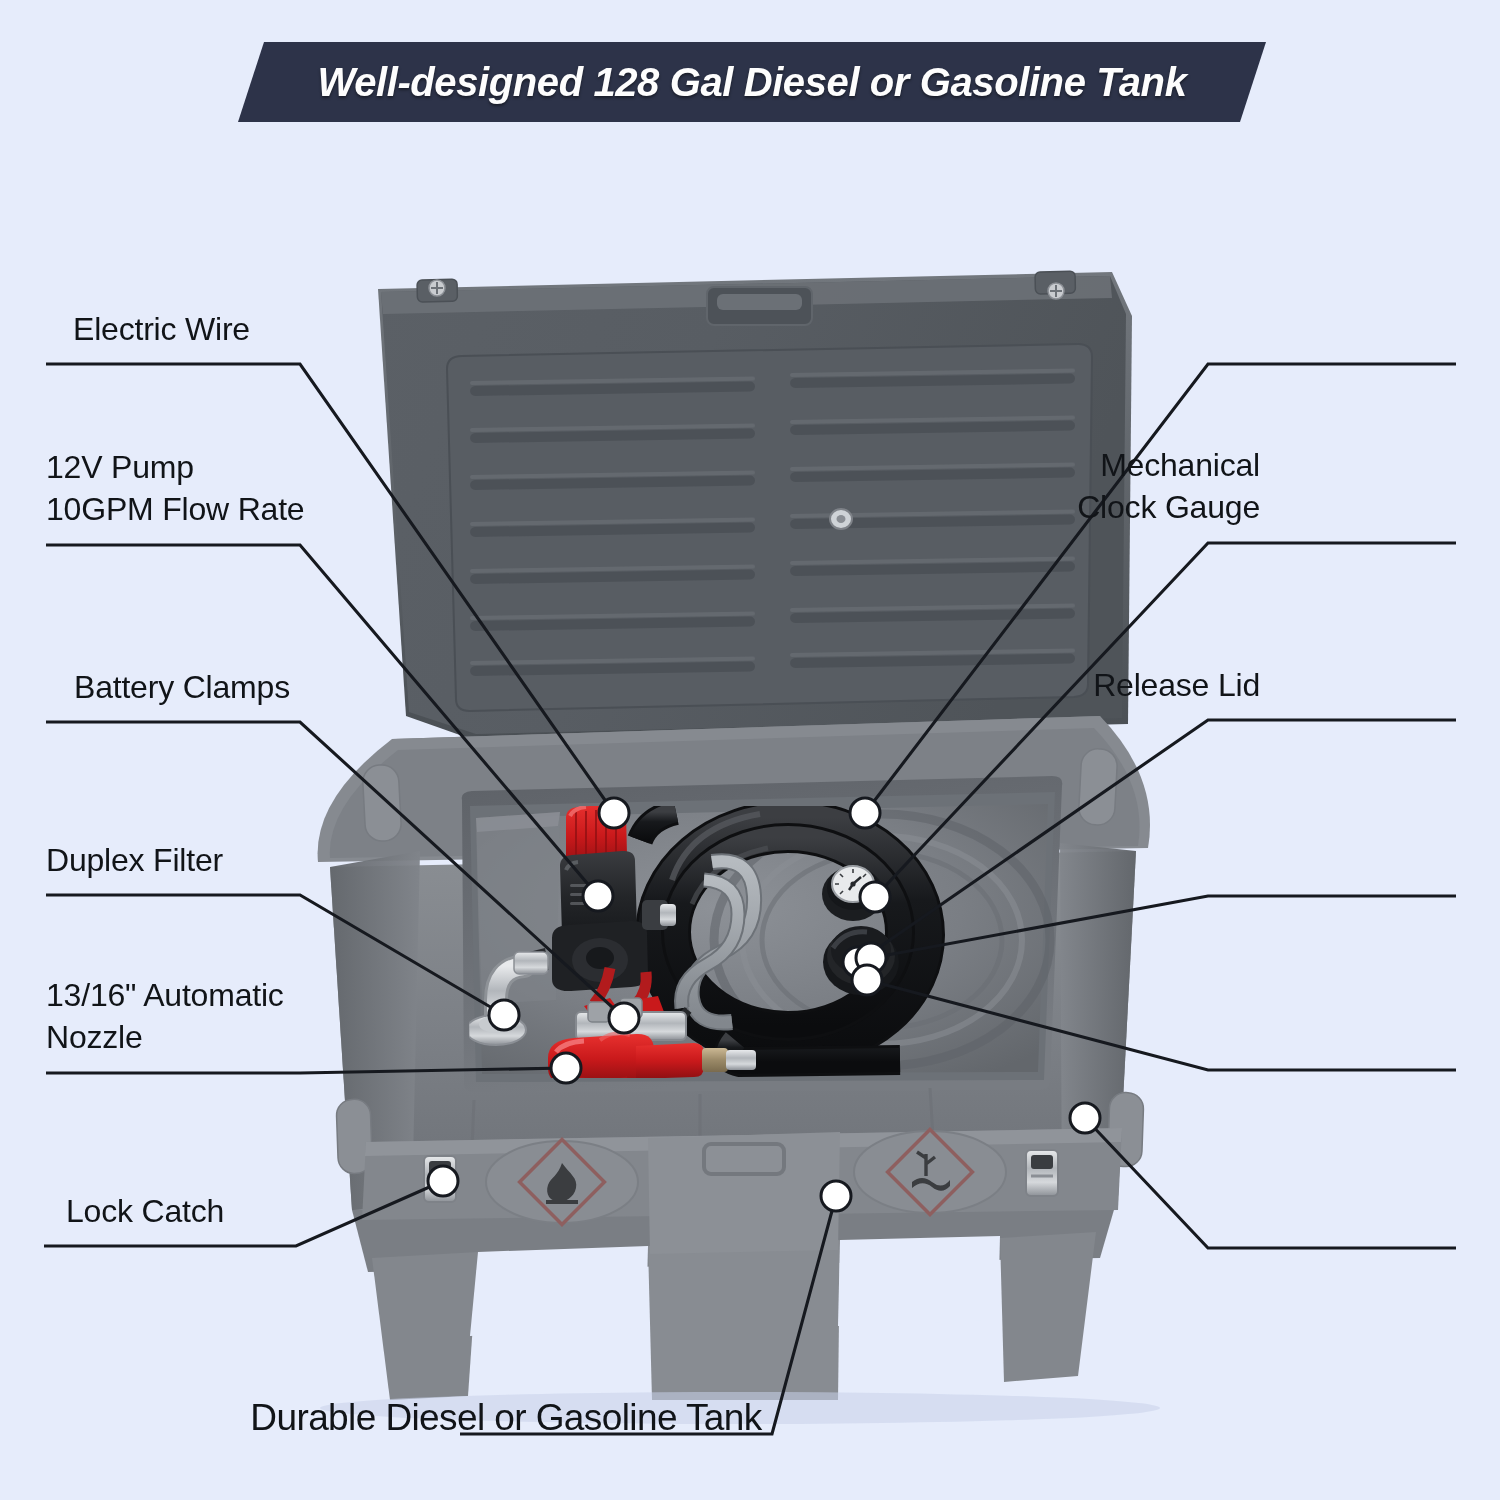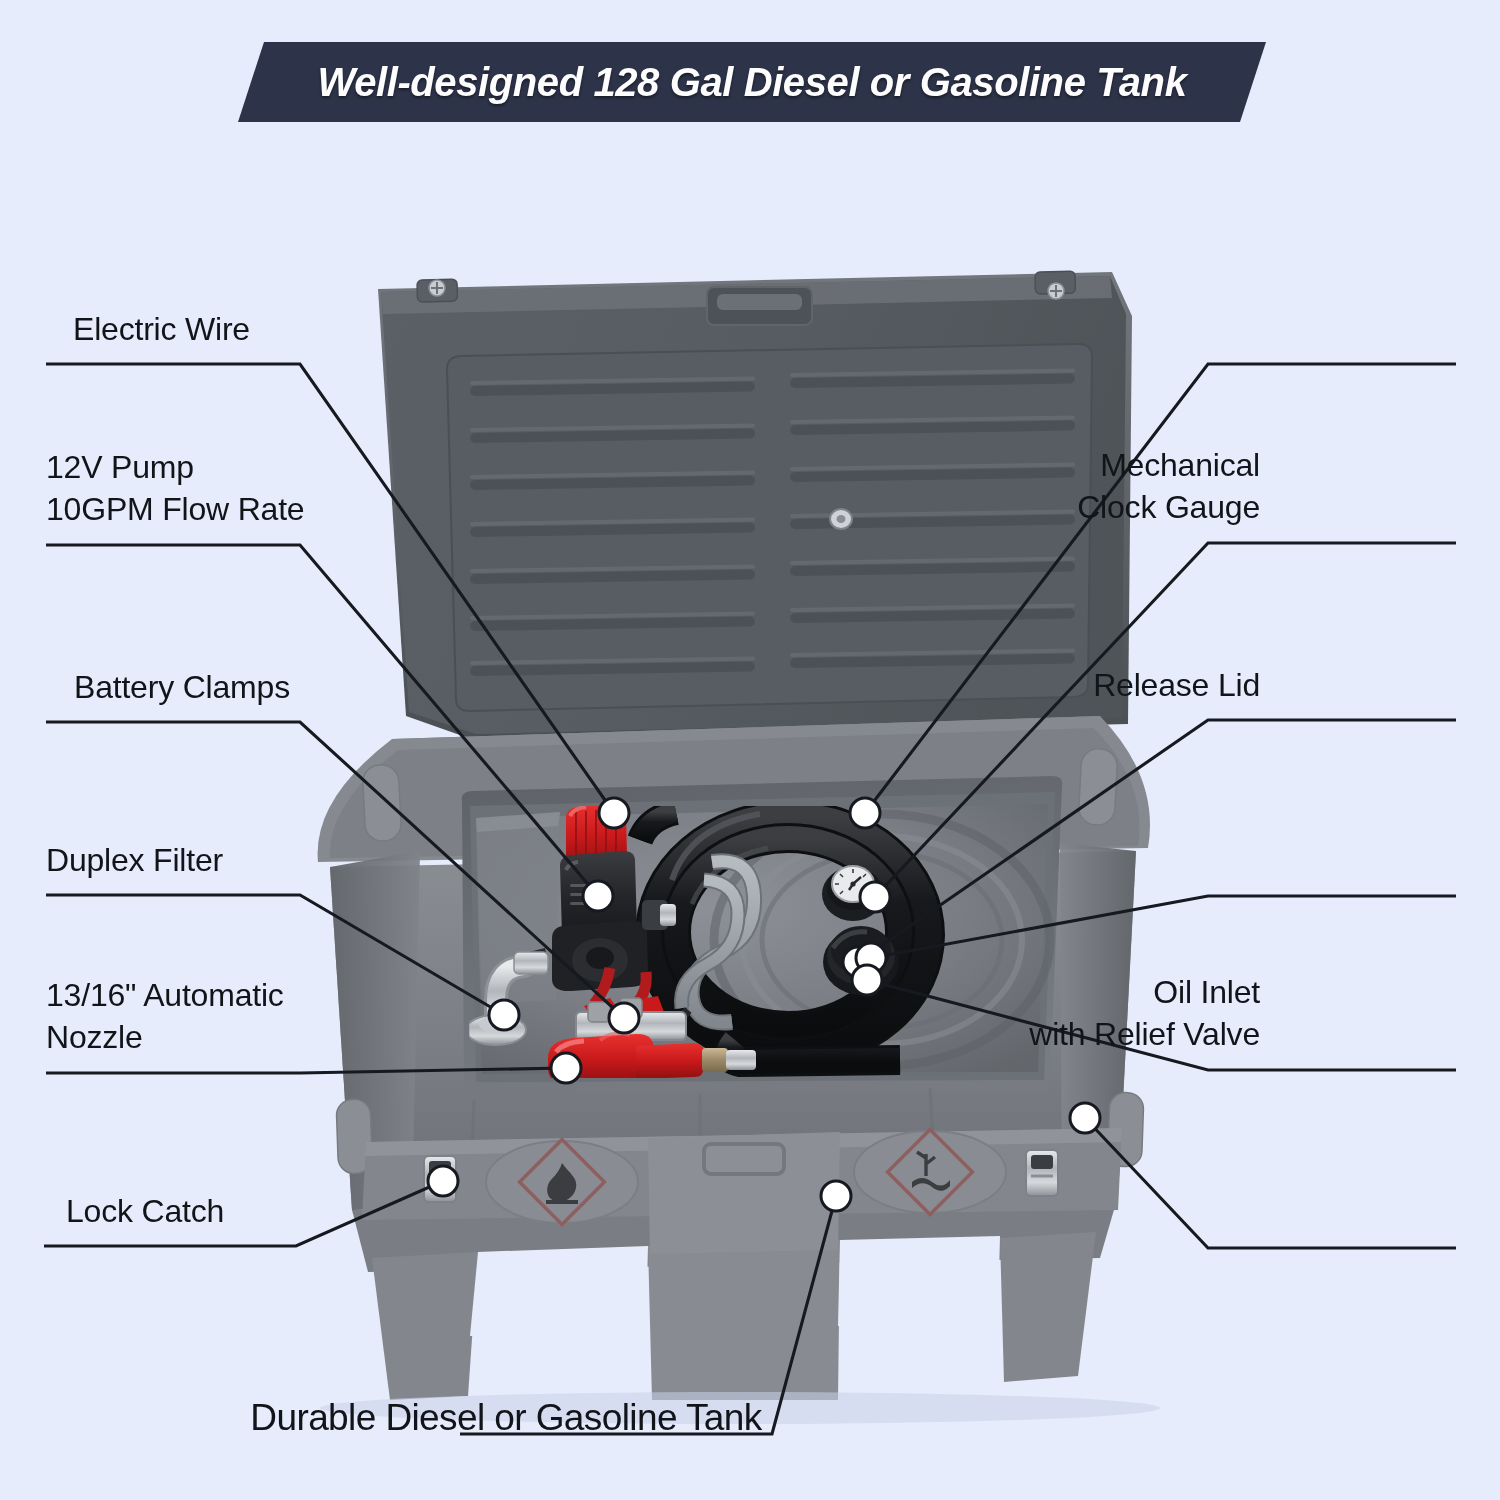--- a/index.html
+++ b/index.html
@@ -477,19 +477,17 @@
 
   <div class="label left" style="left:40px; top:1190px;margin-left:26px;">Lock Catch</div>
 
 
   <div class="label right" style="right:44px; top:444px; width:520px;">Mechanical
 Clock Gauge</div>
 
   <div class="label right" style="right:44px; top:664px; width:520px;">Release Lid</div>
 
 
-  <div class="label right" style="right:44px; top:971px; width:520px;">Oil Inlet
-with Relief Valve</div>
 
 
   <div class="label center condensed" style="left:226px; top:1370px; width:560px; font-size:37px;margin-top:24px;">Durable Diesel or Gasoline Tank</div>
 
 </div>
 
 </body></html>

